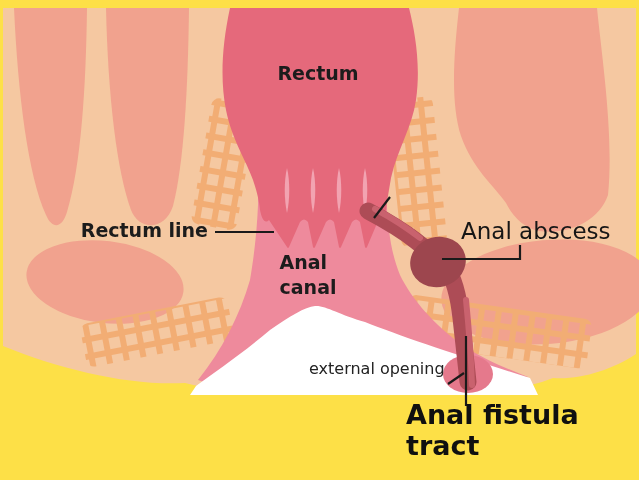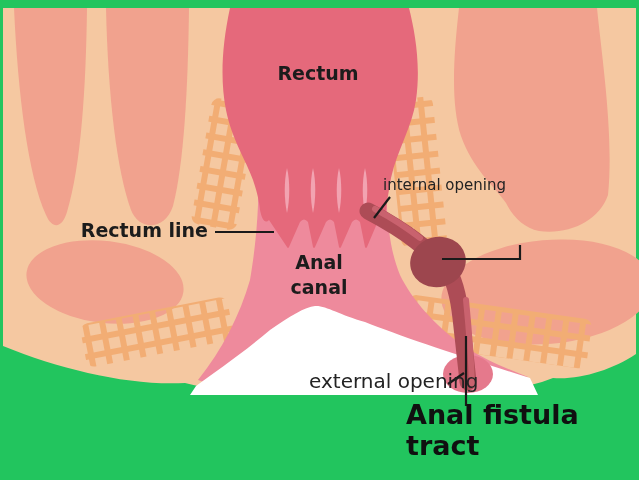--- a/index.html
+++ b/index.html
@@ -1,31 +1,31 @@
 <!DOCTYPE html>
 <html><head>
 <meta charset="utf-8">
 <style>
   html,body{margin:0;padding:0;background:#fff;}
   #stage{
     position:relative;
     width:639px;height:480px;
-    background:#22c55e;
+    background:#fde047;
     overflow:hidden;
     font-family:"DejaVu Sans","Liberation Sans",sans-serif;
   }
   #stage svg{position:absolute;left:0;top:0;}
   .lbl{position:absolute;color:#1c1c1c;white-space:pre-line;line-height:1.15;}
   .lbl-bold{font-weight:700;}
   .lbl-rectum{left:318px;top:63px;font-size:19px;transform:translateX(-50%);}
   .lbl-dentate{left:208px;top:220px;font-size:19px;transform:translateX(-100%);}
-  .lbl-analcanal{left:319px;top:250px;font-size:19px;line-height:25px;text-align:center;transform:translateX(-50%);}
+  .lbl-analcanal{left:308px;top:250px;font-size:19px;line-height:25px;transform:translateX(-50%);}
   .lbl-internal{left:383px;top:177px;font-size:15px;color:#232323;}
   .lbl-abscess{left:461px;top:218px;font-size:23px;color:#161616;}
-  .lbl-external{left:309px;top:370px;font-size:20px;color:#232323;text-align:right;}
+  .lbl-external{left:309px;top:360px;font-size:16px;color:#232323;text-align:right;}
   .lbl-fistula{left:366px;top:399px;font-size:27px;color:#101010;margin-left:40px;}
 </style>
 </head>
 <body>
 
 <div id="stage">
 
   <svg width="639" height="480" viewBox="0 0 639 480">
     <defs>
       <pattern id="lattice" width="17" height="17" patternUnits="userSpaceOnUse">
@@ -125,16 +125,16 @@
       <path d="M520,245 V259 H442"></path>
       <path d="M448,384 L464,373"></path>
       <path d="M466,336 V406"></path>
     </g>
   </svg>
 
   <div class="lbl lbl-bold lbl-rectum">Rectum</div>
   <div class="lbl lbl-bold lbl-dentate">Rectum line</div>
   <div class="lbl lbl-bold lbl-analcanal">Anal
 canal</div>
-  <div class="lbl lbl-internal">internal opening</div>
+  <div class="lbl lbl-abscess">Anal abscess</div>
   <div class="lbl lbl-external">external opening</div>
   <div class="lbl lbl-bold lbl-fistula">Anal fistula tract</div>
 </div>
 
 </body></html>

